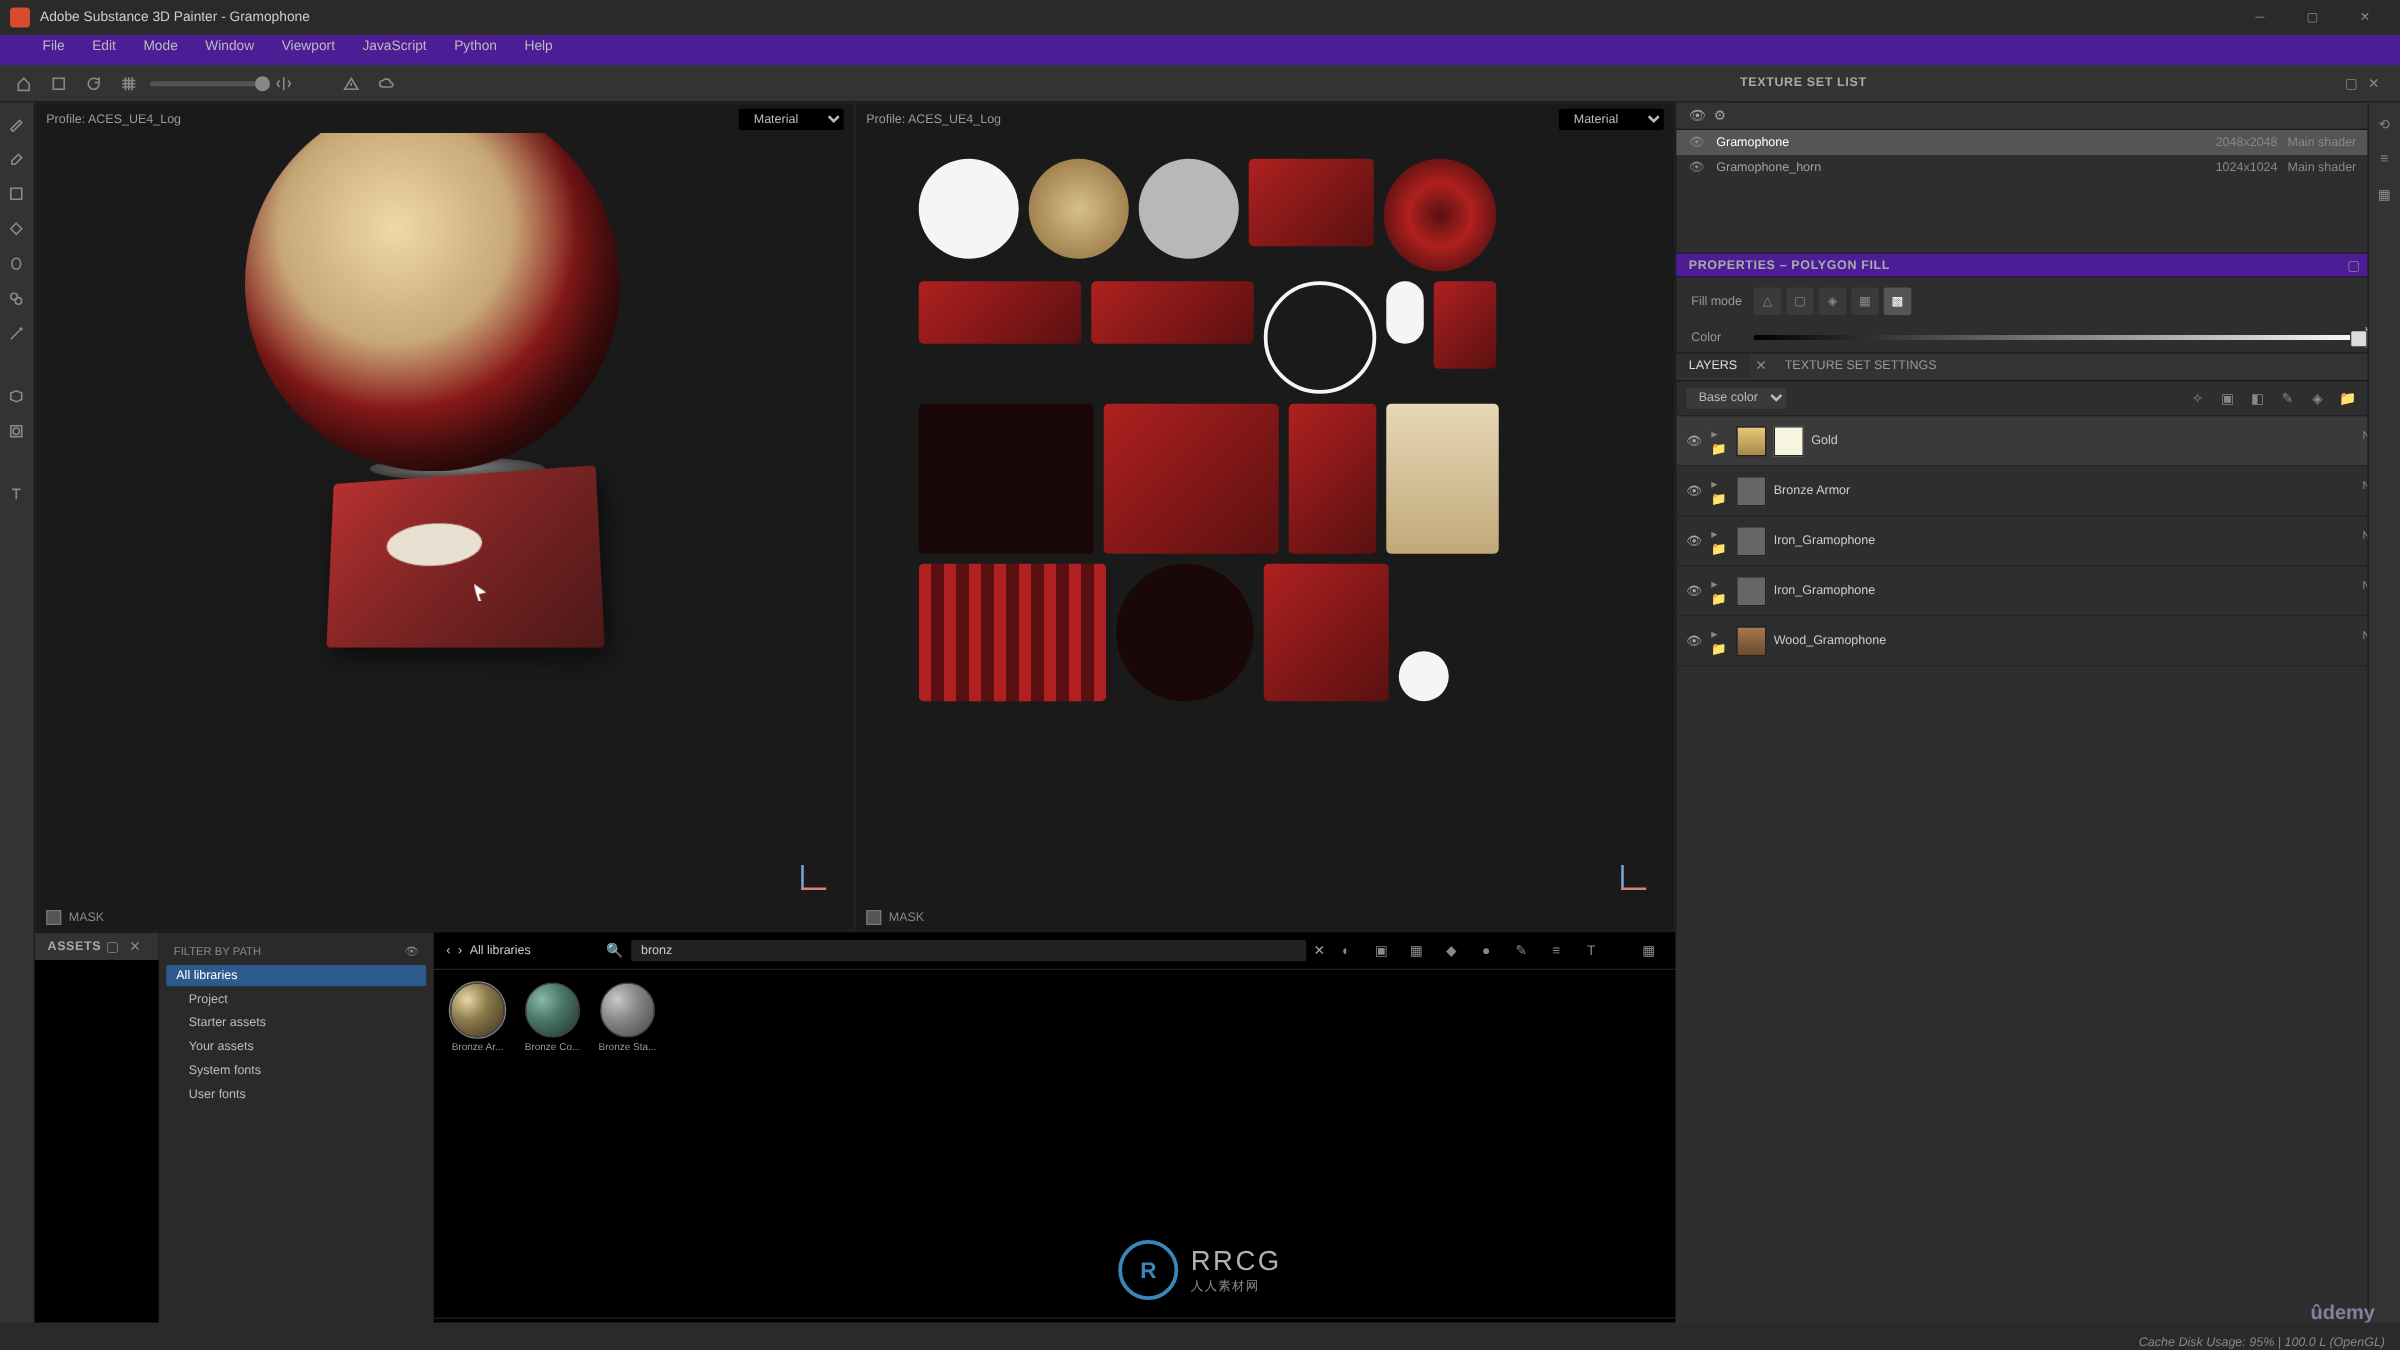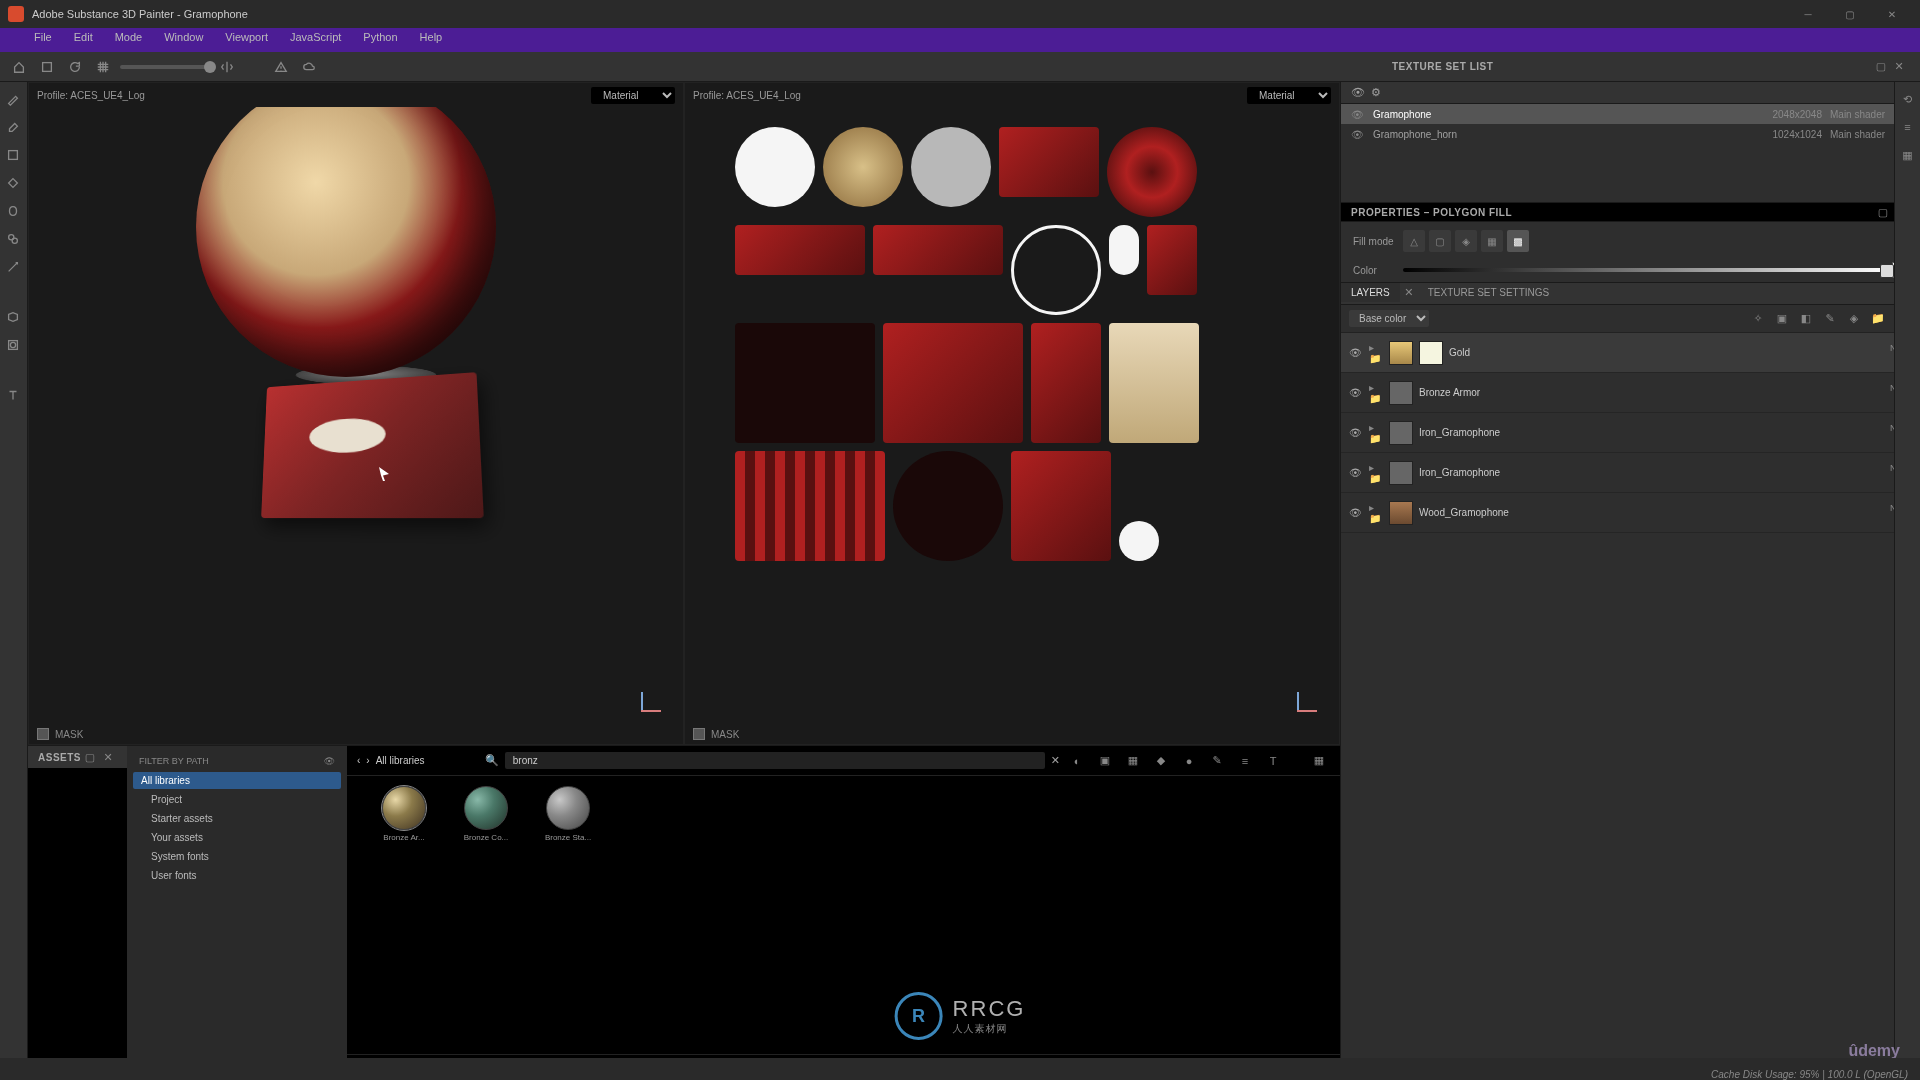--- a/index.html
+++ b/index.html
@@ -78,21 +78,21 @@
 .filter-hdr-spacer { flex: 1; }
 .lib-item { padding: 3px 8px; font-size: 10px; color: #bbb; border-radius: 2px; }
 .lib-item.sel { background: #2d5a8c; color: #fff; }
 .lib-item.indent { padding-left: 18px; }
 .assets-main { flex: 1; display: flex; flex-direction: column; }
 .assets-toolbar { height: 30px; display: flex; align-items: center; padding: 0 10px; gap: 6px; border-bottom: 1px solid #222; }
 .breadcrumb { font-size: 10px; color: #ccc; display: flex; align-items: center; gap: 6px; }
 .search-wrap { flex: 1; display: flex; align-items: center; gap: 6px; justify-content: flex-end; }
 .search-input { background: #222; border: none; color: #ccc; font-size: 10px; padding: 3px 8px; width: 540px; border-radius: 2px; }
 .assets-grid { flex: 1; padding: 10px; display: flex; gap: 10px; align-items: flex-start; }
-.asset-thumb { width: 50px; display: flex; flex-direction: column; align-items: center; gap: 3px; margin-left: 22px; }
+.asset-thumb { width: 50px; display: flex; flex-direction: column; align-items: center; gap: 3px; }
 .asset-ball { width: 44px; height: 44px; border-radius: 50%; background: radial-gradient(circle at 30% 30%, #e8d8a8 0%, #8b7a4a 40%, #3d3020 100%); border: 1px solid #444; }
 .asset-ball.sel { outline: 1px solid #888; }
 .asset-ball.b2 { background: radial-gradient(circle at 30% 30%, #88b8a8 0%, #4a7868 40%, #203028 100%); }
 .asset-ball.b3 { background: radial-gradient(circle at 30% 30%, #c8c8c8 0%, #888 40%, #444 100%); }
 .asset-lbl { font-size: 8px; color: #999; text-align: center; }
 .assets-footer { height: 26px; display: flex; align-items: center; padding: 0 10px; gap: 8px; border-top: 1px solid #222; }
 .assets-footer-spacer { flex: 1; }
 
 
 .right-panels { width: 580px; background: #2e2e2e; display: flex; flex-direction: column; border-left: 1px solid #1a1a1a; }
@@ -103,21 +103,21 @@
 .tsl-body { flex: 1; overflow: auto; }
 .tsl-row { height: 20px; display: flex; align-items: center; padding: 0 10px; gap: 8px; font-size: 10px; }
 .tsl-row.sel { background: #555; color: #fff; }
 .eye-ic { width: 14px; color: #888; }
 .tsl-name { flex: 1; }
 .tsl-size { width: 80px; text-align: right; color: #888; }
 .tsl-shader { width: 80px; text-align: left; color: #888; }
 
 
 .props-panel { height: 80px; border-top: 1px solid #1a1a1a; display: flex; flex-direction: column; }
-.props-hdr { height: 22px; display: flex; align-items: center; padding: 0 10px; background: #000000; border-bottom: 1px solid #1a1a1a; }
+.props-hdr { height: 22px; display: flex; align-items: center; padding: 0 10px; background: #4c1d95; border-bottom: 1px solid #1a1a1a; }
 .props-body { flex: 1; padding: 8px 12px; display: flex; flex-direction: column; gap: 10px; font-size: 10px; }
 .prop-row { display: flex; align-items: center; }
 .prop-lbl { width: 50px; color: #999; }
 .fill-btns { display: flex; gap: 4px; }
 .fill-btn { width: 22px; height: 22px; background: #3a3a3a; border-radius: 2px; display: flex; align-items: center; justify-content: center; color: #888; }
 .fill-btn.active { background: #555; color: #fff; }
 .color-slider { flex: 1; height: 4px; background: linear-gradient(90deg, #000, #fff); border-radius: 2px; position: relative; }
 .color-slider::after { content: ""; position: absolute; right: -2px; top: -4px; width: 12px; height: 12px; background: #ddd; border: 1px solid #333; border-radius: 2px; }
 .swatch { width: 16px; height: 16px; background: #f0f0f0; border: 1px solid #555; }
 

